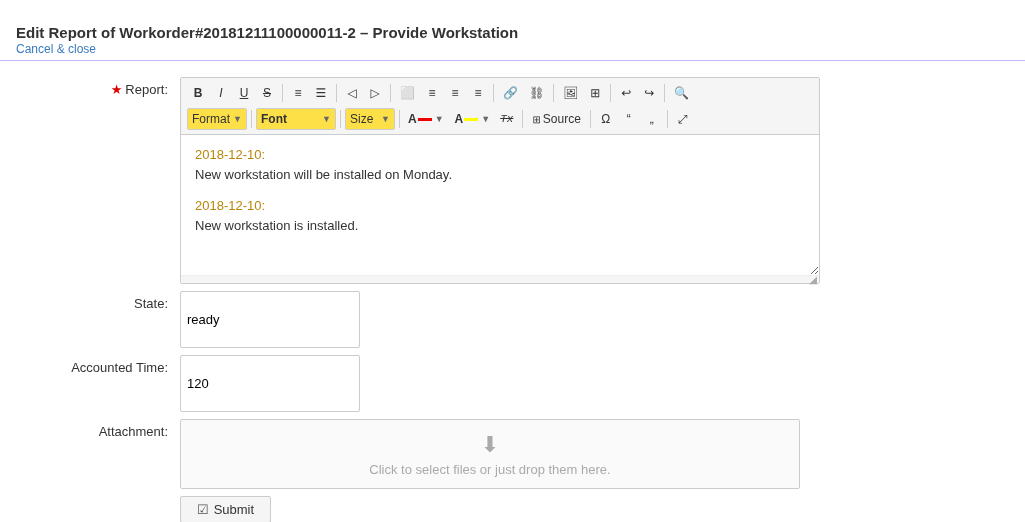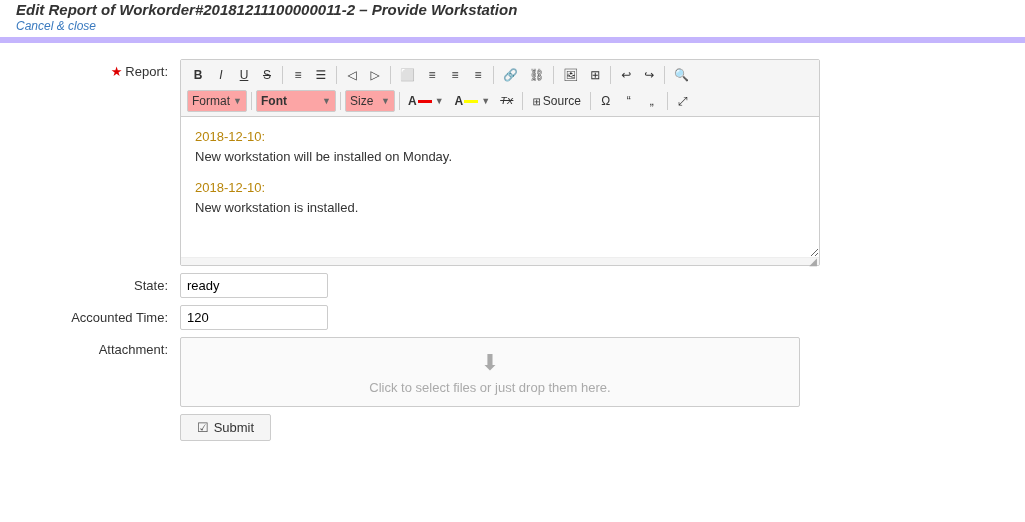--- a/index.html
+++ b/index.html
@@ -5,23 +5,22 @@
     * { box-sizing: border-box; margin: 0; padding: 0; }
     body {
       font-family: Arial, sans-serif;
       font-size: 13px;
       background: #fff;
       color: #333;
       width: 1025px;
       min-height: 522px;
     }
     .page-header {
-      padding: 1px 16px 4px 16px;
-      border-bottom: 6px solid #c4b5fd;
-      font-style: italic;
+      padding: 24px 16px 4px 16px;
+      border-bottom: 1px solid #c4b5fd;
     }
     .page-title {
       font-size: 15px;
       font-weight: bold;
       color: #333;
     }
     .cancel-link {
       color: #3a7abf;
       text-decoration: none;
       font-size: 12px;
@@ -93,21 +92,21 @@
     .tb-separator {
       width: 1px;
       background: #ccc;
       height: 18px;
       margin: 0 3px;
     }
     .tb-dropdown {
       display: inline-flex;
       align-items: center;
       border: 1px solid #ccc;
-      background: #fca5a5;
+      background: #fde047;
       border-radius: 2px;
       padding: 1px 4px;
       cursor: pointer;
       font-size: 12px;
       height: 22px;
       min-width: 60px;
       justify-content: space-between;
     }
     .caret { font-size: 9px; color: #666; margin-left: 2px; }
     .editor-content {
@@ -137,23 +136,23 @@
       padding-right: 2px;
     }
     .resize-icon {
       color: #aaa;
       font-size: 10px;
     }
     
     .text-input {
       border: 1px solid #ccc;
       border-radius: 2px;
-      padding: 4px 6px;
-      font-size: 13px;
-      width: 148px;
+      padding: 20px 6px;
+      font-size: 13px;
+      width: 180px;
     }
     
     .attachment-drop {
       border: 1px solid #ccc;
       border-radius: 2px;
       min-height: 70px;
       display: flex;
       flex-direction: column;
       align-items: center;
       justify-content: center;

